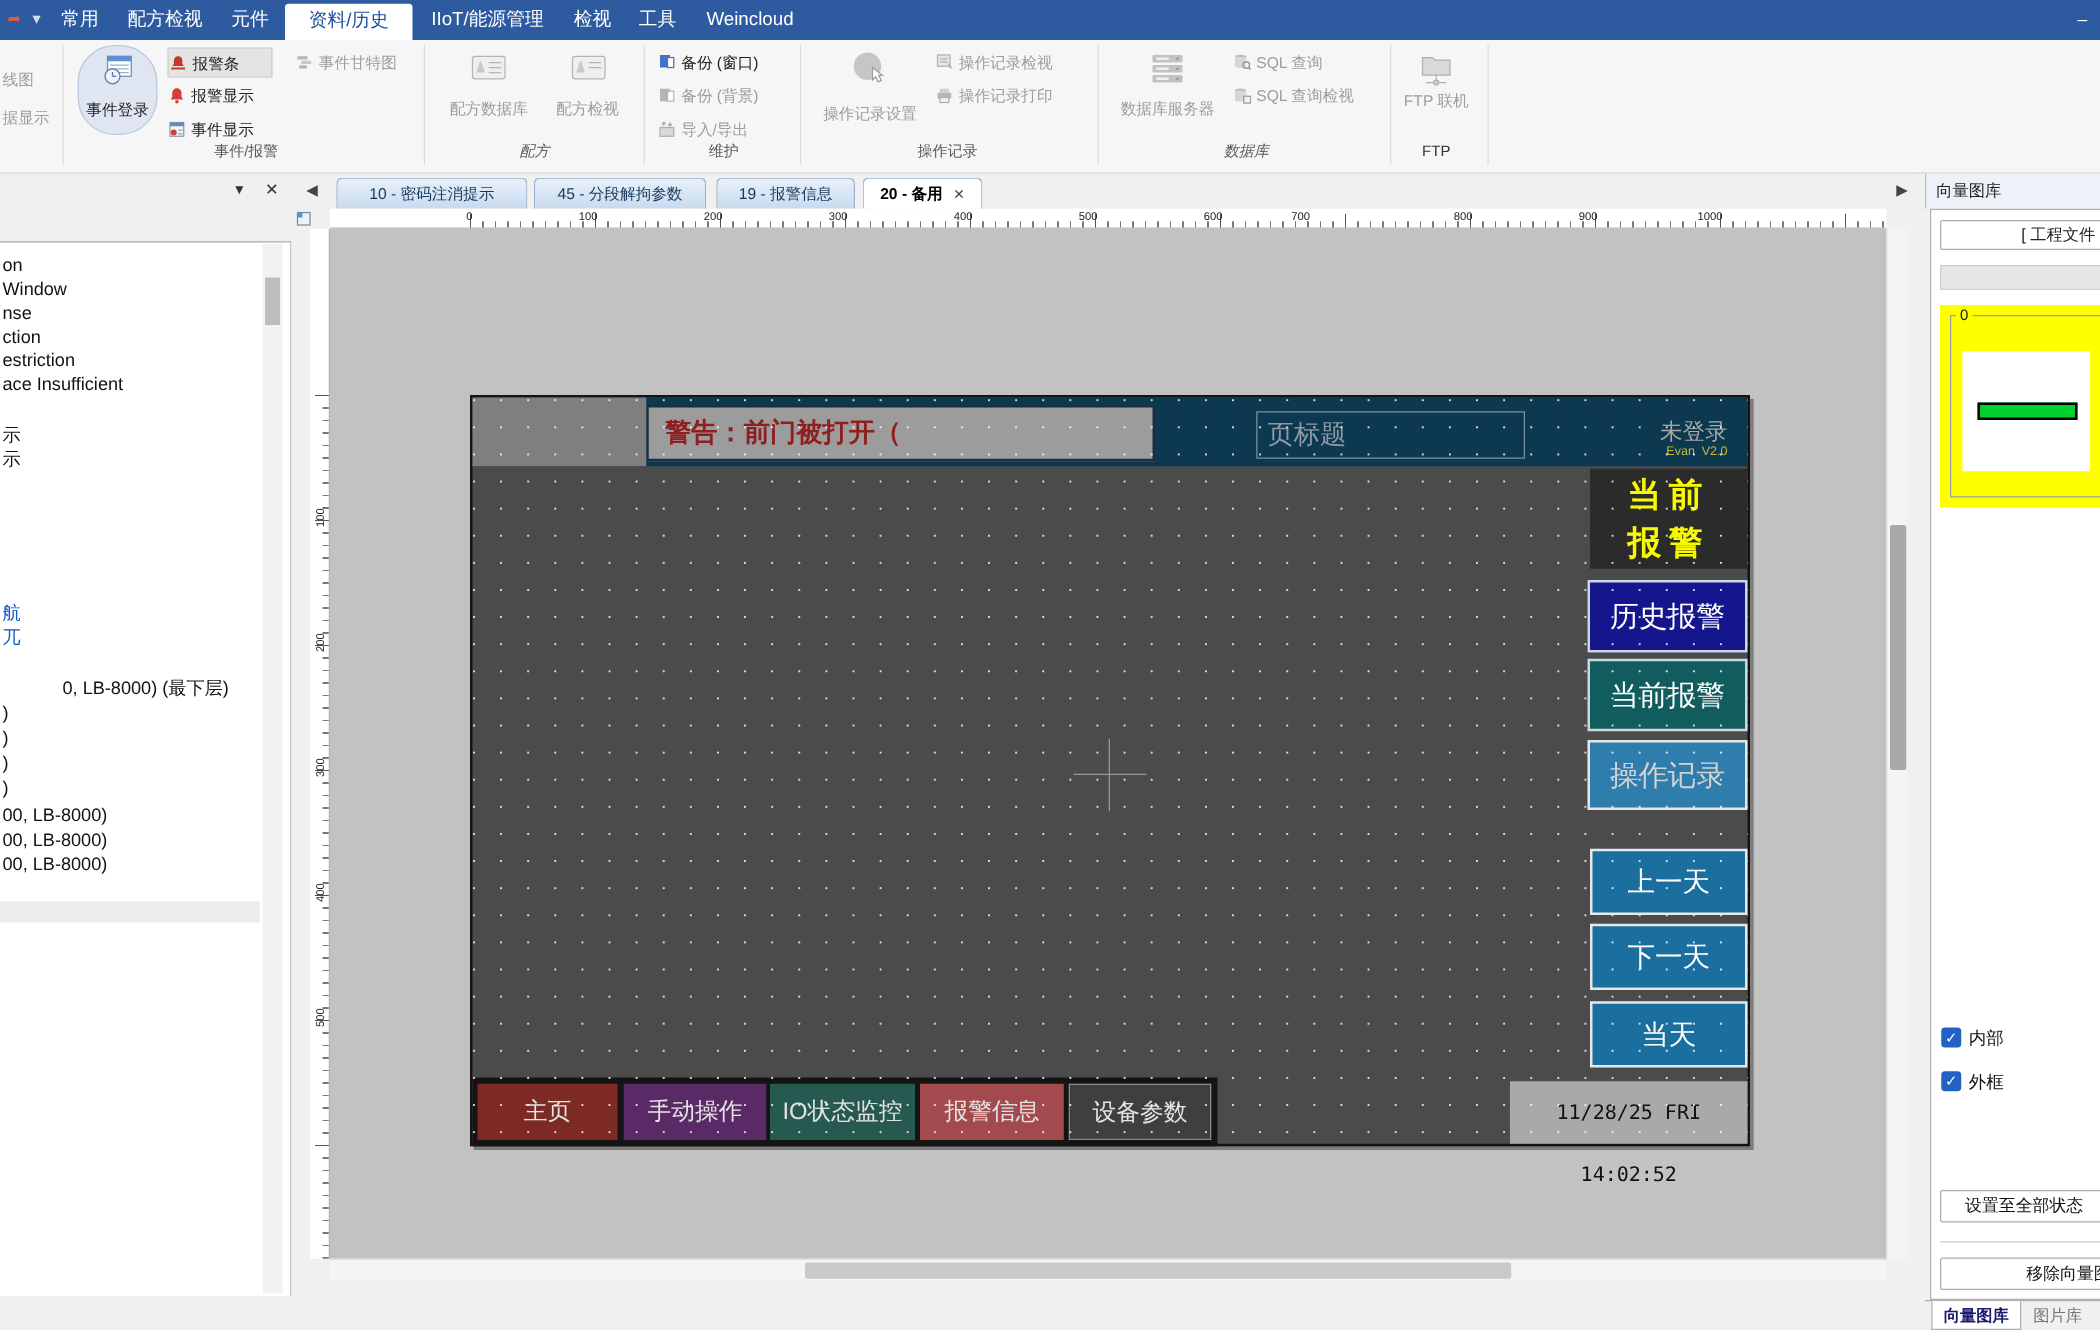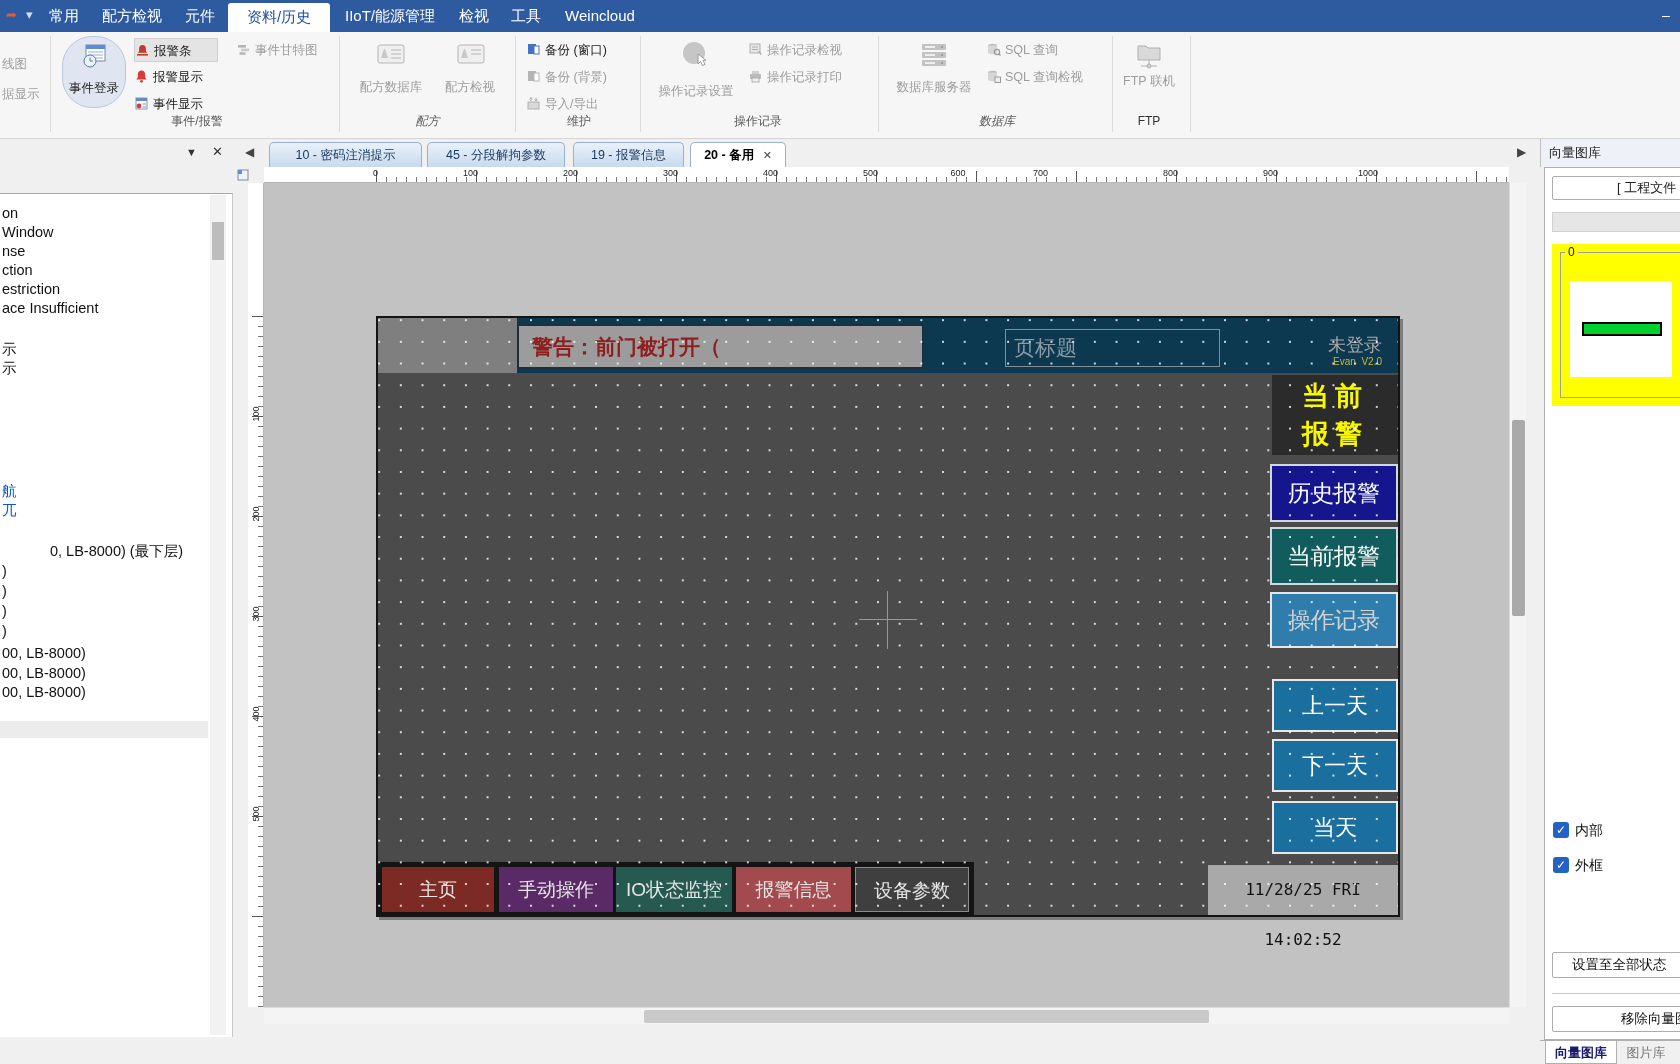--- a/index.html
+++ b/index.html
@@ -348,21 +348,21 @@
   </div>
   <div class="a hruler">
     <div class="minor"></div>
       <div class="major"></div>
     <span class="a hnum" style="left:74px;">0</span>
     <span class="a hnum" style="left:174px;">100</span>
     <span class="a hnum" style="left:274px;">200</span>
     <span class="a hnum" style="left:374px;">300</span>
     <span class="a hnum" style="left:474px;">400</span>
     <span class="a hnum" style="left:574px;">500</span>
-    <span class="a hnum" style="left:674px;text-align:center;">600</span>
+    <span class="a hnum" style="left:674px;">600</span>
     <span class="a hnum" style="left:744px;">700</span>
     <span class="a hnum" style="left:874px;">800</span>
     <span class="a hnum" style="left:974px;">900</span>
     <span class="a hnum" style="left:1074px;">1000</span>
   </div>
   <div class="a vruler">
     <div class="minor"></div>
       <div class="major"></div>
     <span class="a vnum" style="left:-7px;top:226px;">100</span>
     <span class="a vnum" style="left:-7px;top:326px;">200</span>

